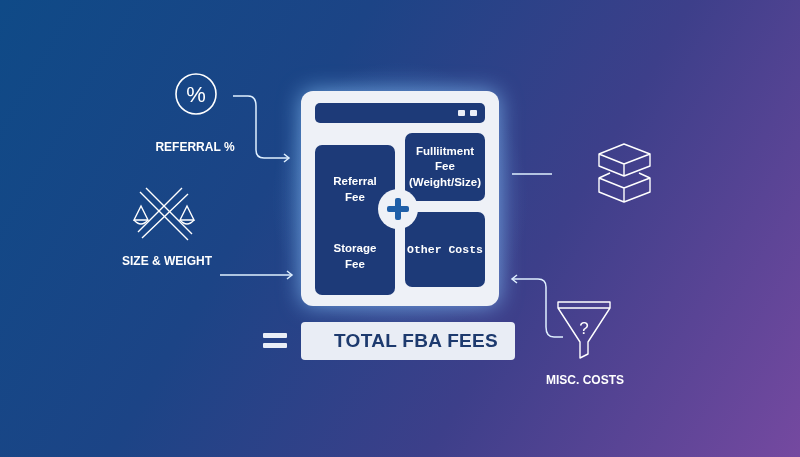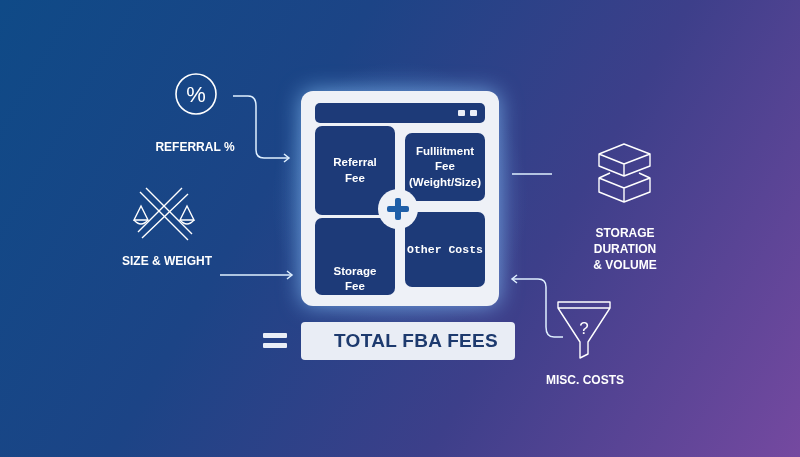--- a/index.html
+++ b/index.html
@@ -29,27 +29,27 @@
 <body>
 
 <div class="canvas">
   <div class="glow"></div>
 
   <div class="window">
     <div class="titlebar">
       <span class="tb-dot" style="left:143px"></span>
       <span class="tb-dot" style="left:155px"></span>
     </div>
-    <div class="cell" style="left:14px;top:35px;height:89px;">
+    <div class="cell" style="left:14px;top:54px;height:89px;">
       <div><span>Referral</span><br><span>Fee</span></div>
     </div>
     <div class="cell" style="left:104px;top:42px;height:68px;">
       <div><span>Fulliitment Fee</span><br><span>(Weight/Size)</span></div>
     </div>
-    <div class="cell" style="left:14px;top:127px;height:77px;align-items:flex-end;">
+    <div class="cell" style="left:14px;top:127px;height:77px;">
       <div><span>Storage</span><br><span>Fee</span></div>
     </div>
     <div class="cell" style="left:104px;top:121px;height:75px;font-family:Liberation Mono, monospace;">
       <div><span>Other Costs</span></div>
     </div>
     <div class="plus"></div>
   </div>
 
   <div class="eq">
       <i></i>
@@ -84,24 +84,20 @@
 
   <svg style="left:512px;top:172px" width="40" height="4">
     <path d="M0 2 H40" stroke="#dff0ff" stroke-width="1.5"></path>
   </svg>
   <svg style="left:596px;top:142px" width="58" height="62">
     <g fill="none" stroke="#fff" stroke-width="1.4" stroke-linejoin="round">
       <path d="M3 12 L28 2 L54 12 L28 22 Z M3 12 V24 L28 34 L54 24 V12 M28 22 V34"></path>
       <path d="M3 36 L14 31 M54 36 L43 31 M3 36 V50 L28 60 L54 50 V36 L28 46 Z M28 46 V60"></path>
     </g>
   </svg>
-  <div class="label" style="left:565px;top:225px;width:120px;">
-    <span>STORAGE DURATION</span><br>
-    <span>&amp; VOLUME</span>
-  </div>
 
   <svg style="left:510px;top:273px" width="55" height="66">
     <path d="M53 64 H44 Q36 64 36 54 V14 Q36 6 28 6 H3" fill="none" stroke="#dff0ff" stroke-width="1.5"></path>
     <path d="M7 2 L2 6 L7 10" fill="none" stroke="#dff0ff" stroke-width="1.5"></path>
   </svg>
   <svg style="left:556px;top:300px" width="56" height="62">
     <g fill="none" stroke="#fff" stroke-width="1.4" stroke-linejoin="round">
       <path d="M2 2 H54 V8 H2 Z M2 8 L24 42 V58 L32 54 V42 L54 8"></path>
     </g>
     <text x="28" y="34" text-anchor="middle" fill="#fff" font-size="17" font-family="Liberation Sans, sans-serif">?</text>

